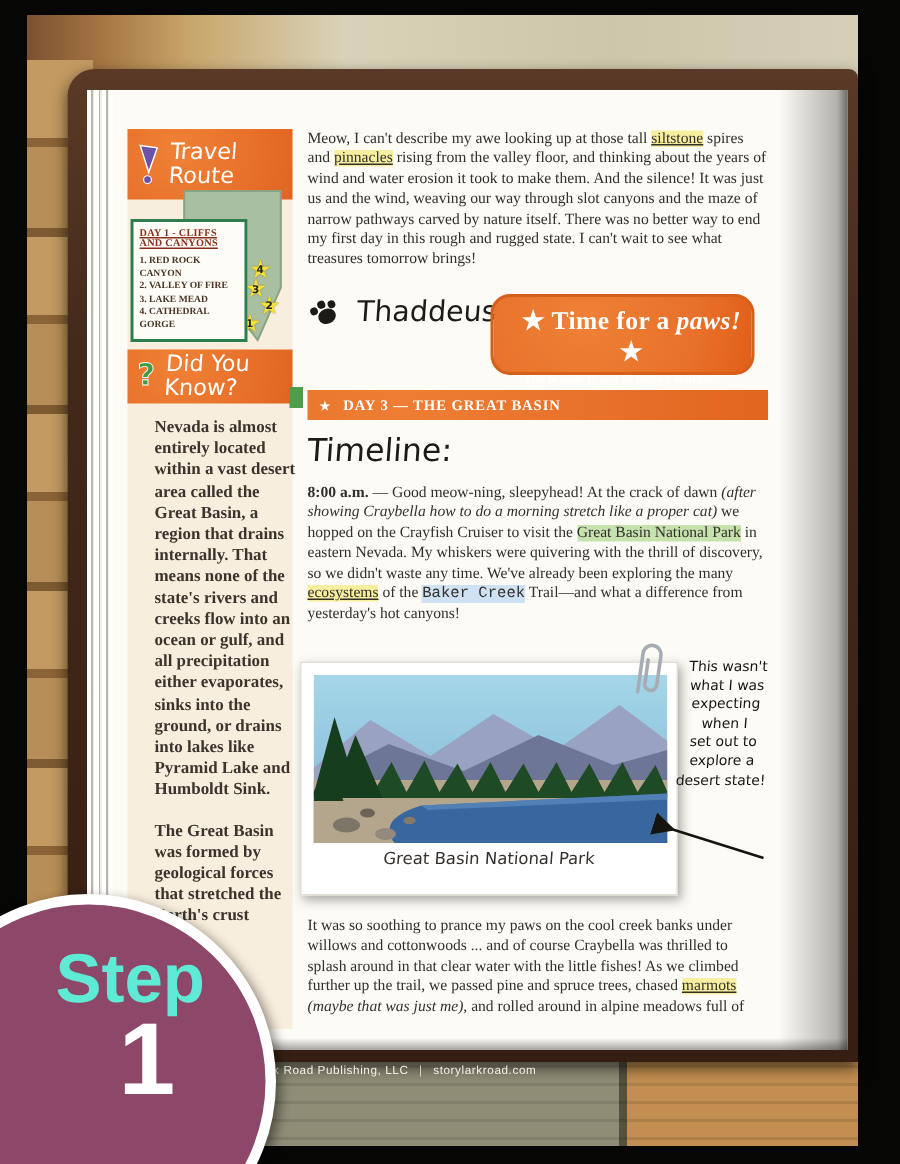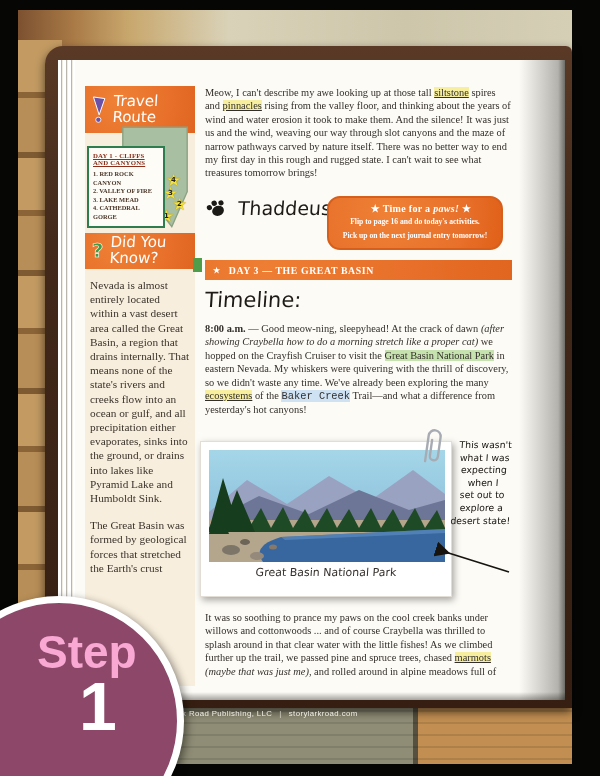--- a/index.html
+++ b/index.html
@@ -52,39 +52,39 @@
   .star .glyph{position:absolute;left:0;top:0;font-size:17px;color:#f4e13c;
     text-shadow:0 0 1px #8f7a12;}
   .star .num{position:absolute;left:5px;top:6px;font-size:7px;font-weight:bold;color:#222;}
 
   .legend{position:absolute;left:12px;top:86px;width:78px;background:#fdfcf7;
     border:2px solid #2e7d4f;padding:4px 3px 5px 4px;font-family:"Liberation Serif",serif;}
   .legend-title{font-size:6.8px;font-weight:bold;color:var(--maroon);text-decoration:underline;
     letter-spacing:.2px;margin-bottom:4px;}
   .legend .stop{font-size:6.4px;font-weight:bold;color:#4a3527;line-height:8.5px;}
 
-  .dyk-text{position:absolute;left:15px;top:218px;width:100px;color:#3b342c;
-    font-size:11.3px;line-height:14.2px;font-weight:400;}
+  .dyk-text{position:absolute;left:28px;top:218px;width:100px;color:#3b342c;
+    font-size:11.3px;line-height:14.2px;font-weight:700;}
   .dyk-text p+p{margin-top:13px;}
   .body-text{font-size:10.4px;line-height:13.4px;color:var(--ink);}
   .intro{position:absolute;left:130px;top:26px;width:308px;}
   .hl-yellow{background:var(--hl-yellow);text-decoration:underline;}
   .hl-green{background:var(--hl-green);}
   .hl-blue{background:var(--hl-blue);font-family:Liberation Mono, monospace;}
   .bold{font-weight:bold;}
   .italic{font-style:italic;}
 
   .signature-row{position:absolute;left:130px;top:136px;display:flex;align-items:center;gap:9px;}
   .signature{font-size:19px;color:#1d1a17;}
 
   .paws-box{position:absolute;left:252px;top:136px;width:176px;height:54px;
     background:radial-gradient(circle at 35% 30%, #ef8136, var(--orange) 65%, #e06018);
     border:2px solid var(--orange-deep);border-radius:13px;color:#fff;text-align:center;
     padding-top:5px;font-family:"Liberation Serif",serif;}
-  .paws-title{font-size:10px;font-weight:bold;letter-spacing:.3px;margin-left:12px;}
+  .paws-title{font-size:17px;font-weight:bold;letter-spacing:.3px;margin-left:12px;}
   .paws-sub{font-size:7.6px;font-weight:bold;line-height:9.5px;margin-top:3px;}
 
   .day-banner{position:absolute;left:130px;top:200px;width:307px;height:20px;
     background:radial-gradient(circle at 20% 40%, #ee7e33, var(--orange) 55%, #e1661f);
     color:#fff;display:flex;align-items:center;gap:8px;padding-left:8px;
     font-family:"Liberation Serif",serif;font-weight:bold;font-size:9.8px;letter-spacing:.6px;}
   .day-banner .bstar{font-size:8px;}
 
   .timeline-heading{position:absolute;left:130px;top:228px;font-size:21px;color:#1d1a17;}
 
@@ -104,21 +104,21 @@
   .closing{position:absolute;left:130px;top:551px;width:308px;}
 
   
   .footer-text{position:absolute;left:152px;top:709px;color:#f2efe6;
     font-family:"Liberation Sans",sans-serif;font-size:7.8px;letter-spacing:.4px;z-index:5;}
   .footer-text .sep{margin:0 7px;opacity:.8;}
 
   
   .step-badge{position:absolute;left:-66px;top:596px;width:250px;height:250px;border-radius:50%;
     background:var(--plum);border:7px solid #fff;z-index:50;box-shadow:3px 3px 8px rgba(0,0,0,.45);}
-  .step-label{position:absolute;left:96px;top:22px;color:#f9a8d4;font-weight:bold;font-size:46px;
+  .step-label{position:absolute;left:96px;top:22px;color:#5eead4;font-weight:bold;font-size:46px;
     font-family:"Liberation Sans",sans-serif;}
   .step-number{position:absolute;left:138px;top:64px;color:#fff;font-weight:bold;font-size:68px;
     font-family:"Liberation Sans",sans-serif;}
 </style>
 </head>
 <body>
 
 <div class="scene">
   <div class="desk-top"></div>
   <div class="desk-left"></div>

